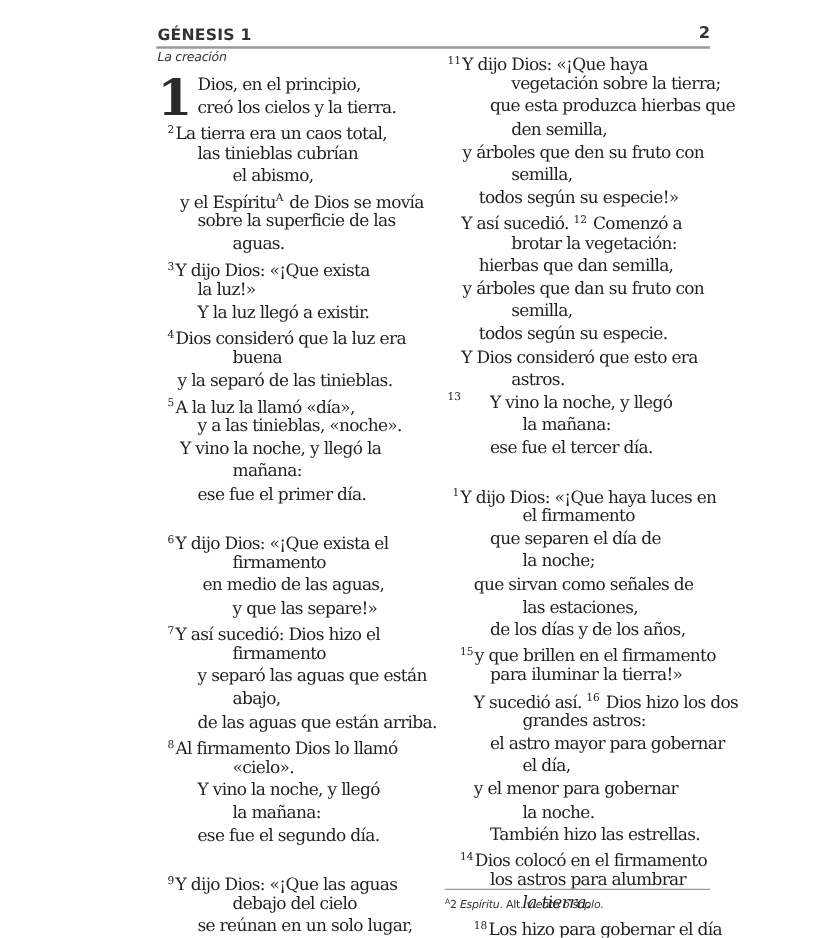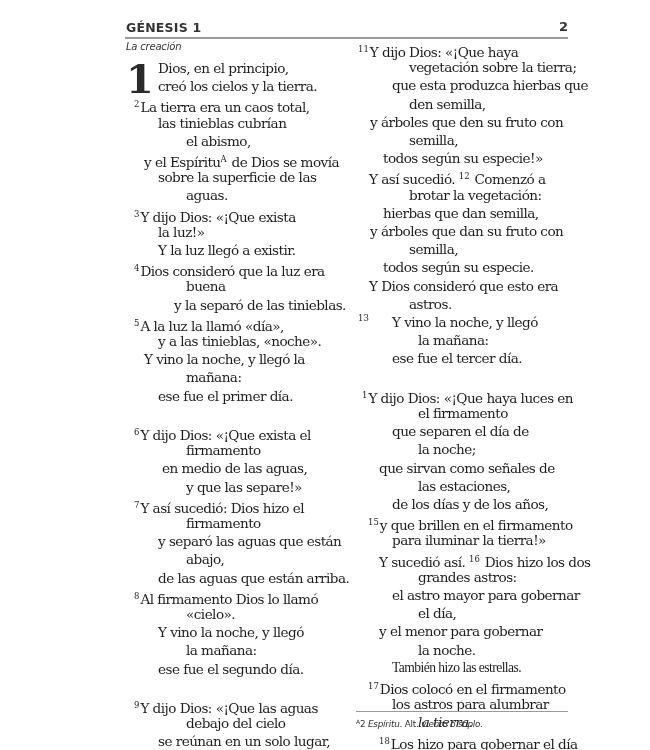--- a/index.html
+++ b/index.html
@@ -62,21 +62,21 @@
       <div class="line" style="top: 73.6px; left: 32px;"><span>las tinieblas cubrían</span></div>
       <div class="line" style="top: 91.8px; left: 60px;"><span>el abismo,</span></div>
       <div class="line" style="top: 110px; left: 18px;"><span>y el Espíritu</span><span class="vn">A</span><span> de Dios se movía</span></div>
       <div class="line" style="top: 128.2px; left: 32px;"><span>sobre la superficie de las</span></div>
       <div class="line" style="top: 146.4px; left: 60px; text-align: center;"><span>aguas.</span></div>
       <div class="line" style="top: 164.6px; left: 8px;"><span class="vn">3</span><span>Y dijo Dios: «¡Que exista</span></div>
       <div class="line" style="top: 182.8px; left: 32px;"><span>la luz!»</span></div>
       <div class="line" style="top: 201px; left: 32px;"><span>Y la luz llegó a existir.</span></div>
       <div class="line" style="top: 219.2px; left: 8px;"><span class="vn">4</span><span>Dios consideró que la luz era</span></div>
       <div class="line" style="top: 237.4px; left: 60px;"><span>buena</span></div>
-      <div class="line" style="top: 255.6px; left: 48px; text-align: right;"><span>y la separó de las tinieblas.</span></div>
+      <div class="line" style="top: 255.6px; left: 16px; text-align: right;"><span>y la separó de las tinieblas.</span></div>
       <div class="line" style="top: 273.8px; left: 8px;"><span class="vn">5</span><span>A la luz la llamó «día»,</span></div>
       <div class="line" style="top: 292px; left: 32px;"><span>y a las tinieblas, «noche».</span></div>
       <div class="line" style="top: 310.2px; left: 18px;"><span>Y vino la noche, y llegó la</span></div>
       <div class="line" style="top: 328.4px; left: 60px;"><span>mañana:</span></div>
       <div class="line" style="top: 346.6px; left: 32px;"><span>ese fue el primer día.</span></div>
       <div class="line" style="top: 383px; left: 8px;"><span class="vn">6</span><span>Y dijo Dios: «¡Que exista el</span></div>
       <div class="line" style="top: 401.2px; left: 60px;"><span>firmamento</span></div>
       <div class="line" style="top: 419.4px; left: 36px; text-align: center;"><span>en medio de las aguas,</span></div>
       <div class="line" style="top: 437.6px; left: 60px;"><span>y que las separe!»</span></div>
       <div class="line" style="top: 455.8px; left: 8px;"><span class="vn">7</span><span>Y así sucedió: Dios hizo el</span></div>
@@ -121,22 +121,22 @@
       <div class="line" style="top: 436.8px; left: 64px;"><span>las estaciones,</span></div>
       <div class="line" style="top: 455px; left: 38px;"><span>de los días y de los años,</span></div>
       <div class="line" style="top: 473.2px; left: 14px;"><span class="vn">15</span><span>y que brillen en el firmamento</span></div>
       <div class="line" style="top: 491.4px; left: 38px;"><span>para iluminar la tierra!»</span></div>
       <div class="line" style="top: 509.6px; left: 25px;"><span>Y sucedió así. </span><span class="vn">16</span><span> Dios hizo los dos</span></div>
       <div class="line" style="top: 527.8px; left: 64px;"><span>grandes astros:</span></div>
       <div class="line" style="top: 546px; left: 38px;"><span>el astro mayor para gobernar</span></div>
       <div class="line" style="top: 564.2px; left: 64px;"><span>el día,</span></div>
       <div class="line" style="top: 582.4px; left: 25px;"><span>y el menor para gobernar</span></div>
       <div class="line" style="top: 600.6px; left: 64px;"><span>la noche.</span></div>
-      <div class="line" style="top: 618.8px; left: 38px; font-family: Liberation Serif, serif;"><span>También hizo las estrellas.</span></div>
-      <div class="line" style="top: 637px; left: 14px;"><span class="vn">17</span><span>Dios colocó en el firmamento</span></div>
+      <div class="line" style="top: 618.8px; left: 38px;"><span>También hizo las estrellas.</span></div>
+      <div class="line" style="top: 637px; left: 14px;"><span class="vn">14</span><span>Dios colocó en el firmamento</span></div>
       <div class="line" style="top: 655.2px; left: 38px;"><span>los astros para alumbrar</span></div>
       <div class="line" style="top: 673.4px; left: 64px; font-style: italic;"><span>la tierra.</span></div>
       <div class="line" style="top: 691.6px; left: 25px;"><span class="vn">18</span><span>Los hizo para gobernar el día</span></div>
       <div class="line" style="top: 709.8px; left: 64px;"></div>
     </div>
 
   <div class="foot-rule"></div>
   <div class="footnote">
     <span class="fsup">A</span><span>2</span>
     <span class="it">Espíritu</span><span>. Alt. </span><span class="it">viento o soplo.</span>

